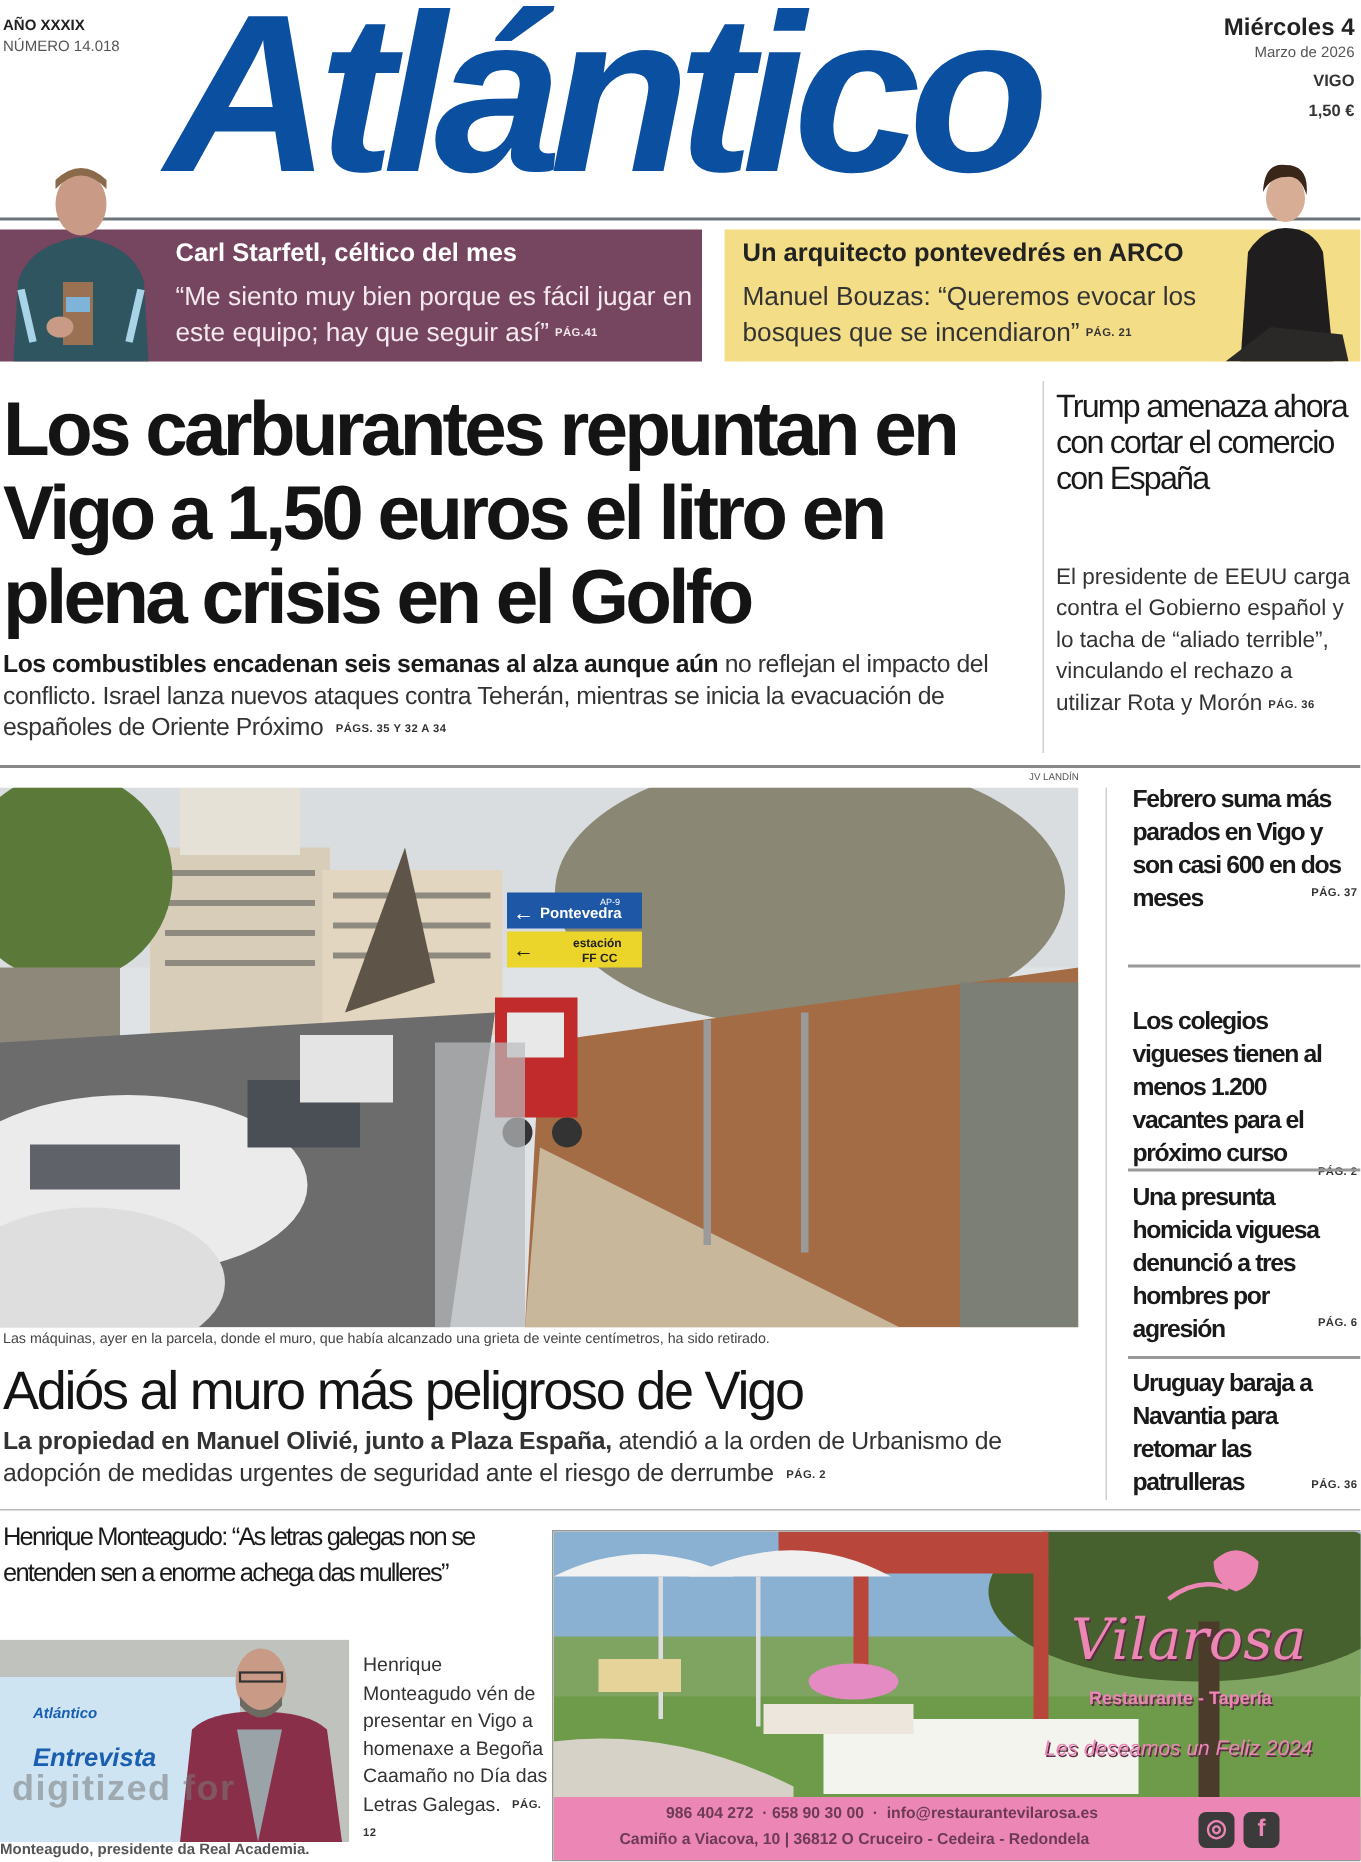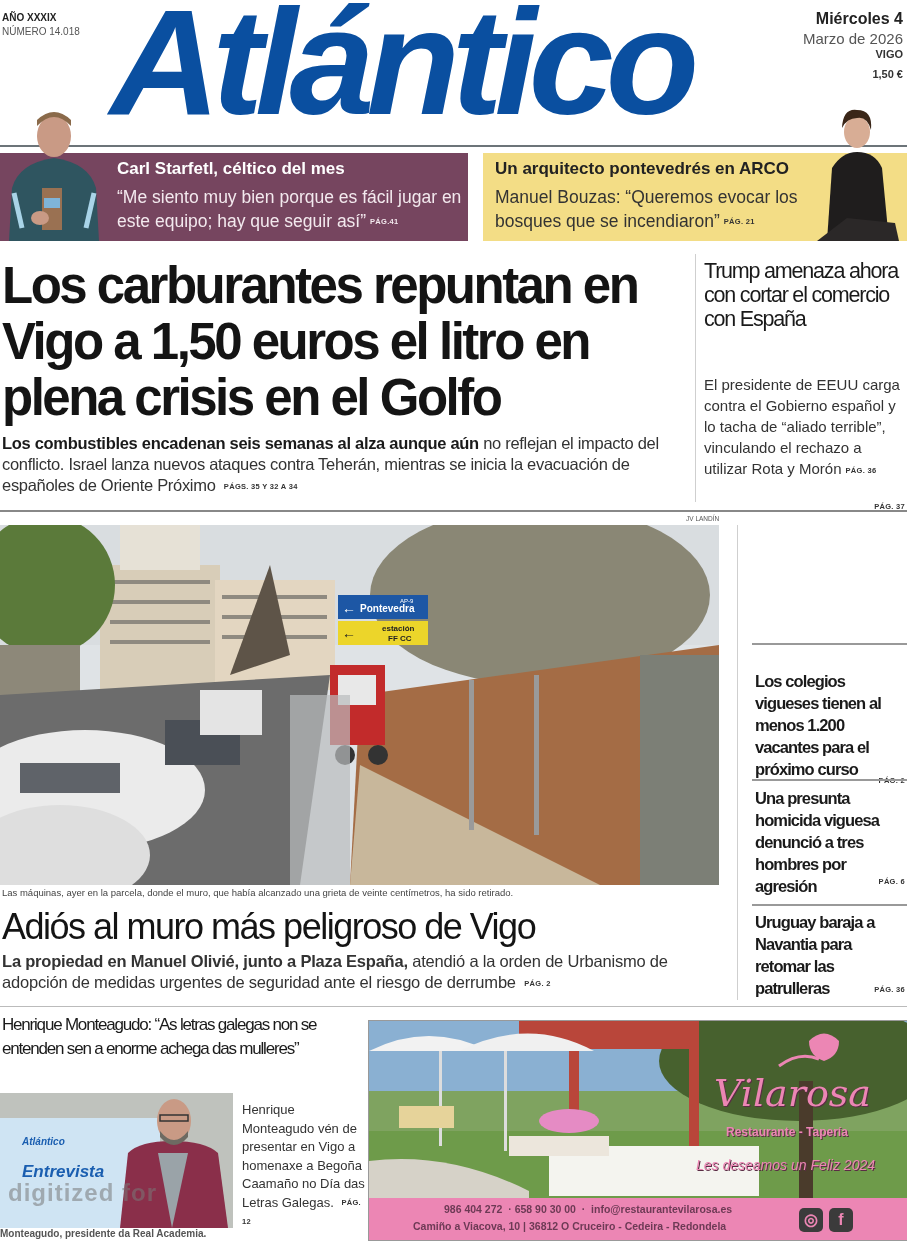--- a/index.html
+++ b/index.html
@@ -5,21 +5,21 @@
   * { box-sizing: border-box; margin: 0; padding: 0; }
   html, body { width: 907px; height: 1241px; background: #fff; overflow: hidden; }
   body { position: relative; font-family: "Liberation Sans", sans-serif; color: #1d1d1b; }
   .abs { position: absolute; }
 
   
   .issue-year { left: 2px; top: 12px; font-size: 10px; font-weight: bold; color: #222; }
   .issue-num { left: 2px; top: 26px; font-size: 10px; color: #555; }
   .logo { left: 110px; top: -8px; width: 690px; height: 140px; font-family: "Liberation Sans", sans-serif; font-weight: bold; font-style: italic; font-size: 150px; letter-spacing: -8px; color: #0a4fa0; line-height: 140px; white-space: nowrap; transform: scaleX(1.02); transform-origin: left; }
   .date-day { right: 4px; top: 10px; font-size: 16px; font-weight: bold; color: #222; text-align: right; }
-  .date-month { right: 4px; top: 30px; font-size: 15px; color: #555; text-align: right; }
+  .date-month { right: 4px; top: 30px; font-size: 10px; color: #555; text-align: right; }
   .date-city { right: 4px; top: 48px; font-size: 11px; font-weight: bold; color: #333; text-align: center; }
   .date-price { right: 4px; top: 68px; font-size: 11px; font-weight: bold; color: #333; text-align: right; }
   .mast-rule { left: 0; top: 145px; width: 907px; height: 2px; background: #6c7479; }
 
   
   .promo-left { left: 0; top: 153px; width: 468px; height: 88px; background: #76455f; }
   .promo-left .player { position: absolute; left: 4px; top: -45px; width: 100px; height: 133px; }
   .promo-title { position: absolute; font-weight: bold; }
   .promo-left .promo-title { left: 117px; top: 6px; font-size: 17px; color: #fff; }
   .promo-left .promo-quote { position: absolute; left: 117px; top: 32px; width: 345px; font-size: 17.5px; line-height: 24px; color: #f3e9ee; }
@@ -162,20 +162,21 @@
     <rect x="534" y="150" width="5" height="160" fill="#9a9a9a"></rect>
   </svg>
 </div>
 <div class="abs caption">Las máquinas, ayer en la parcela, donde el muro, que había alcanzado una grieta de veinte centímetros, ha sido retirado.</div>
 <div class="abs mural-head">Adiós al muro más peligroso de Vigo</div>
 <div class="abs mural-sub"><b>La propiedad en Manuel Olivié, junto a Plaza España,</b><span> atendió a la orden de Urbanismo de adopción de medidas urgentes de seguridad ante el riesgo de derrumbe</span> <span class="pag">PÁG. 2</span></div>
 
 <div class="abs briefs-vrule"></div>
 
 <div class="abs brief" style="top:522px;">
+  <span>Febrero suma más parados en Vigo y son casi 600 en dos meses</span>
   <span class="brief-pag" style="bottom:4px;">PÁG. 37</span>
 </div>
 <div class="abs brief-rule" style="top:643px;"></div>
 
 <div class="abs brief" style="top:670px;">
   <span>Los colegios vigueses tienen al menos 1.200 vacantes para el próximo curso</span>
   <span class="brief-pag" style="bottom:-12px;">PÁG. 2</span>
 </div>
 <div class="abs brief-rule" style="top:779px;"></div>
 

